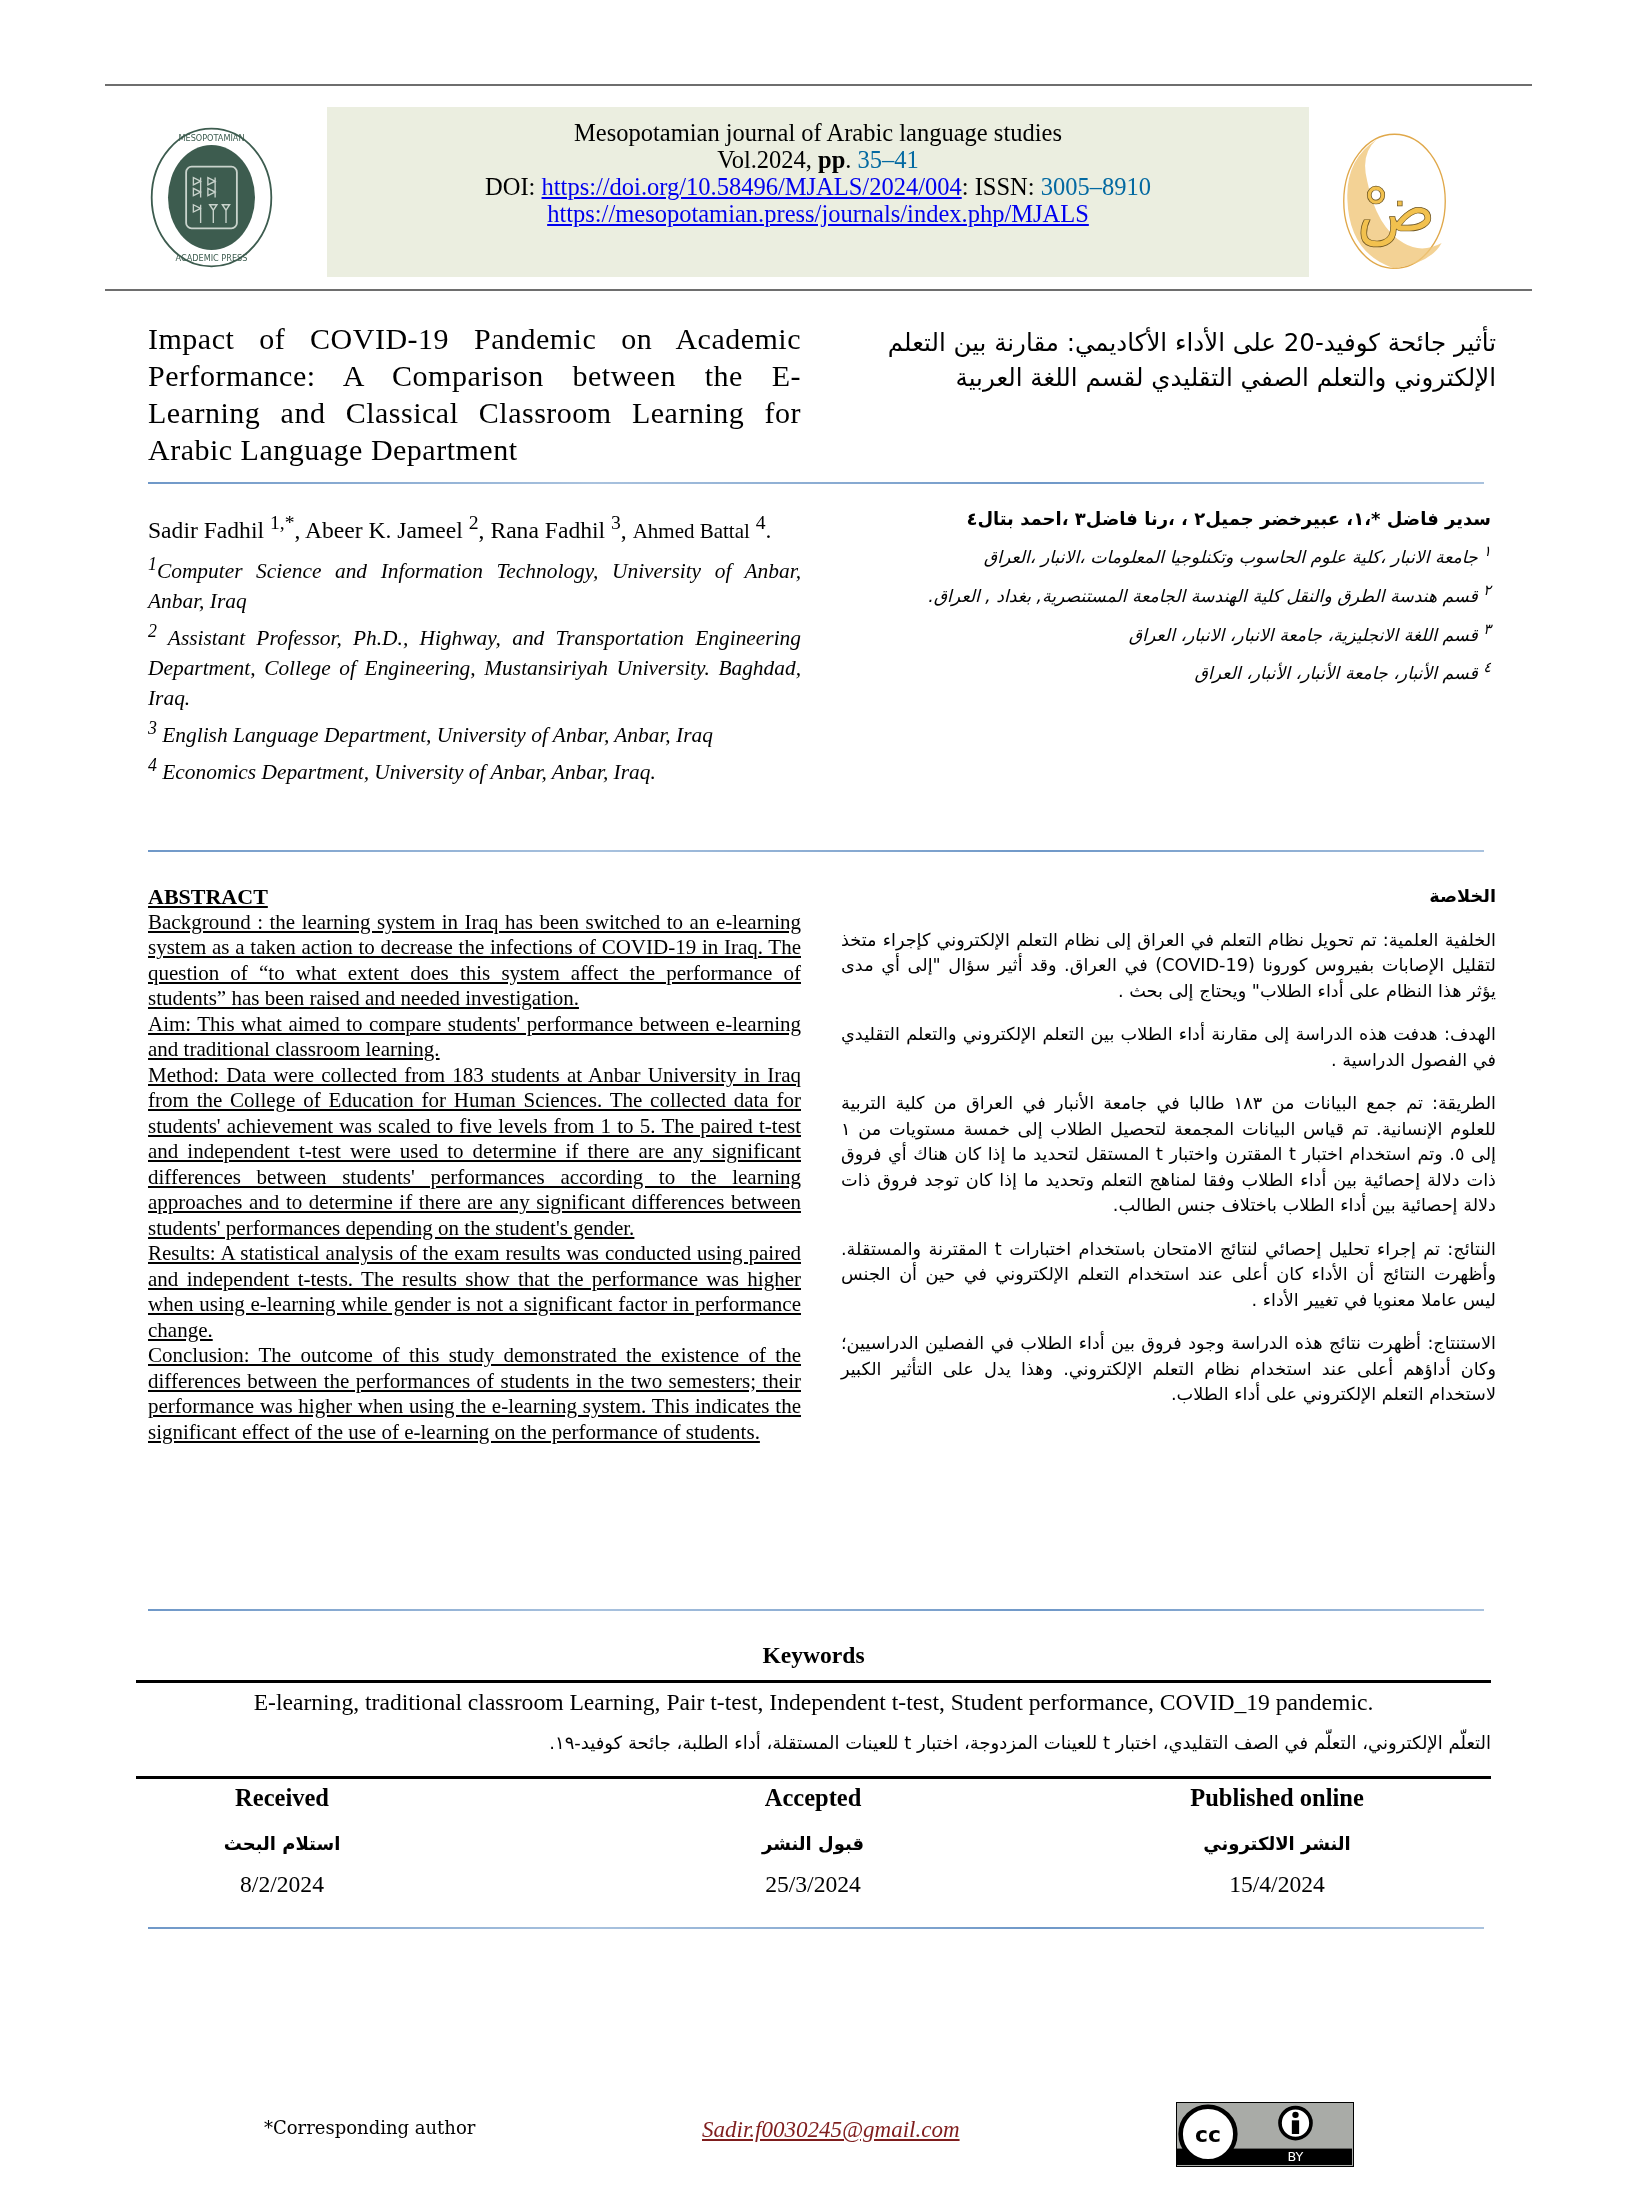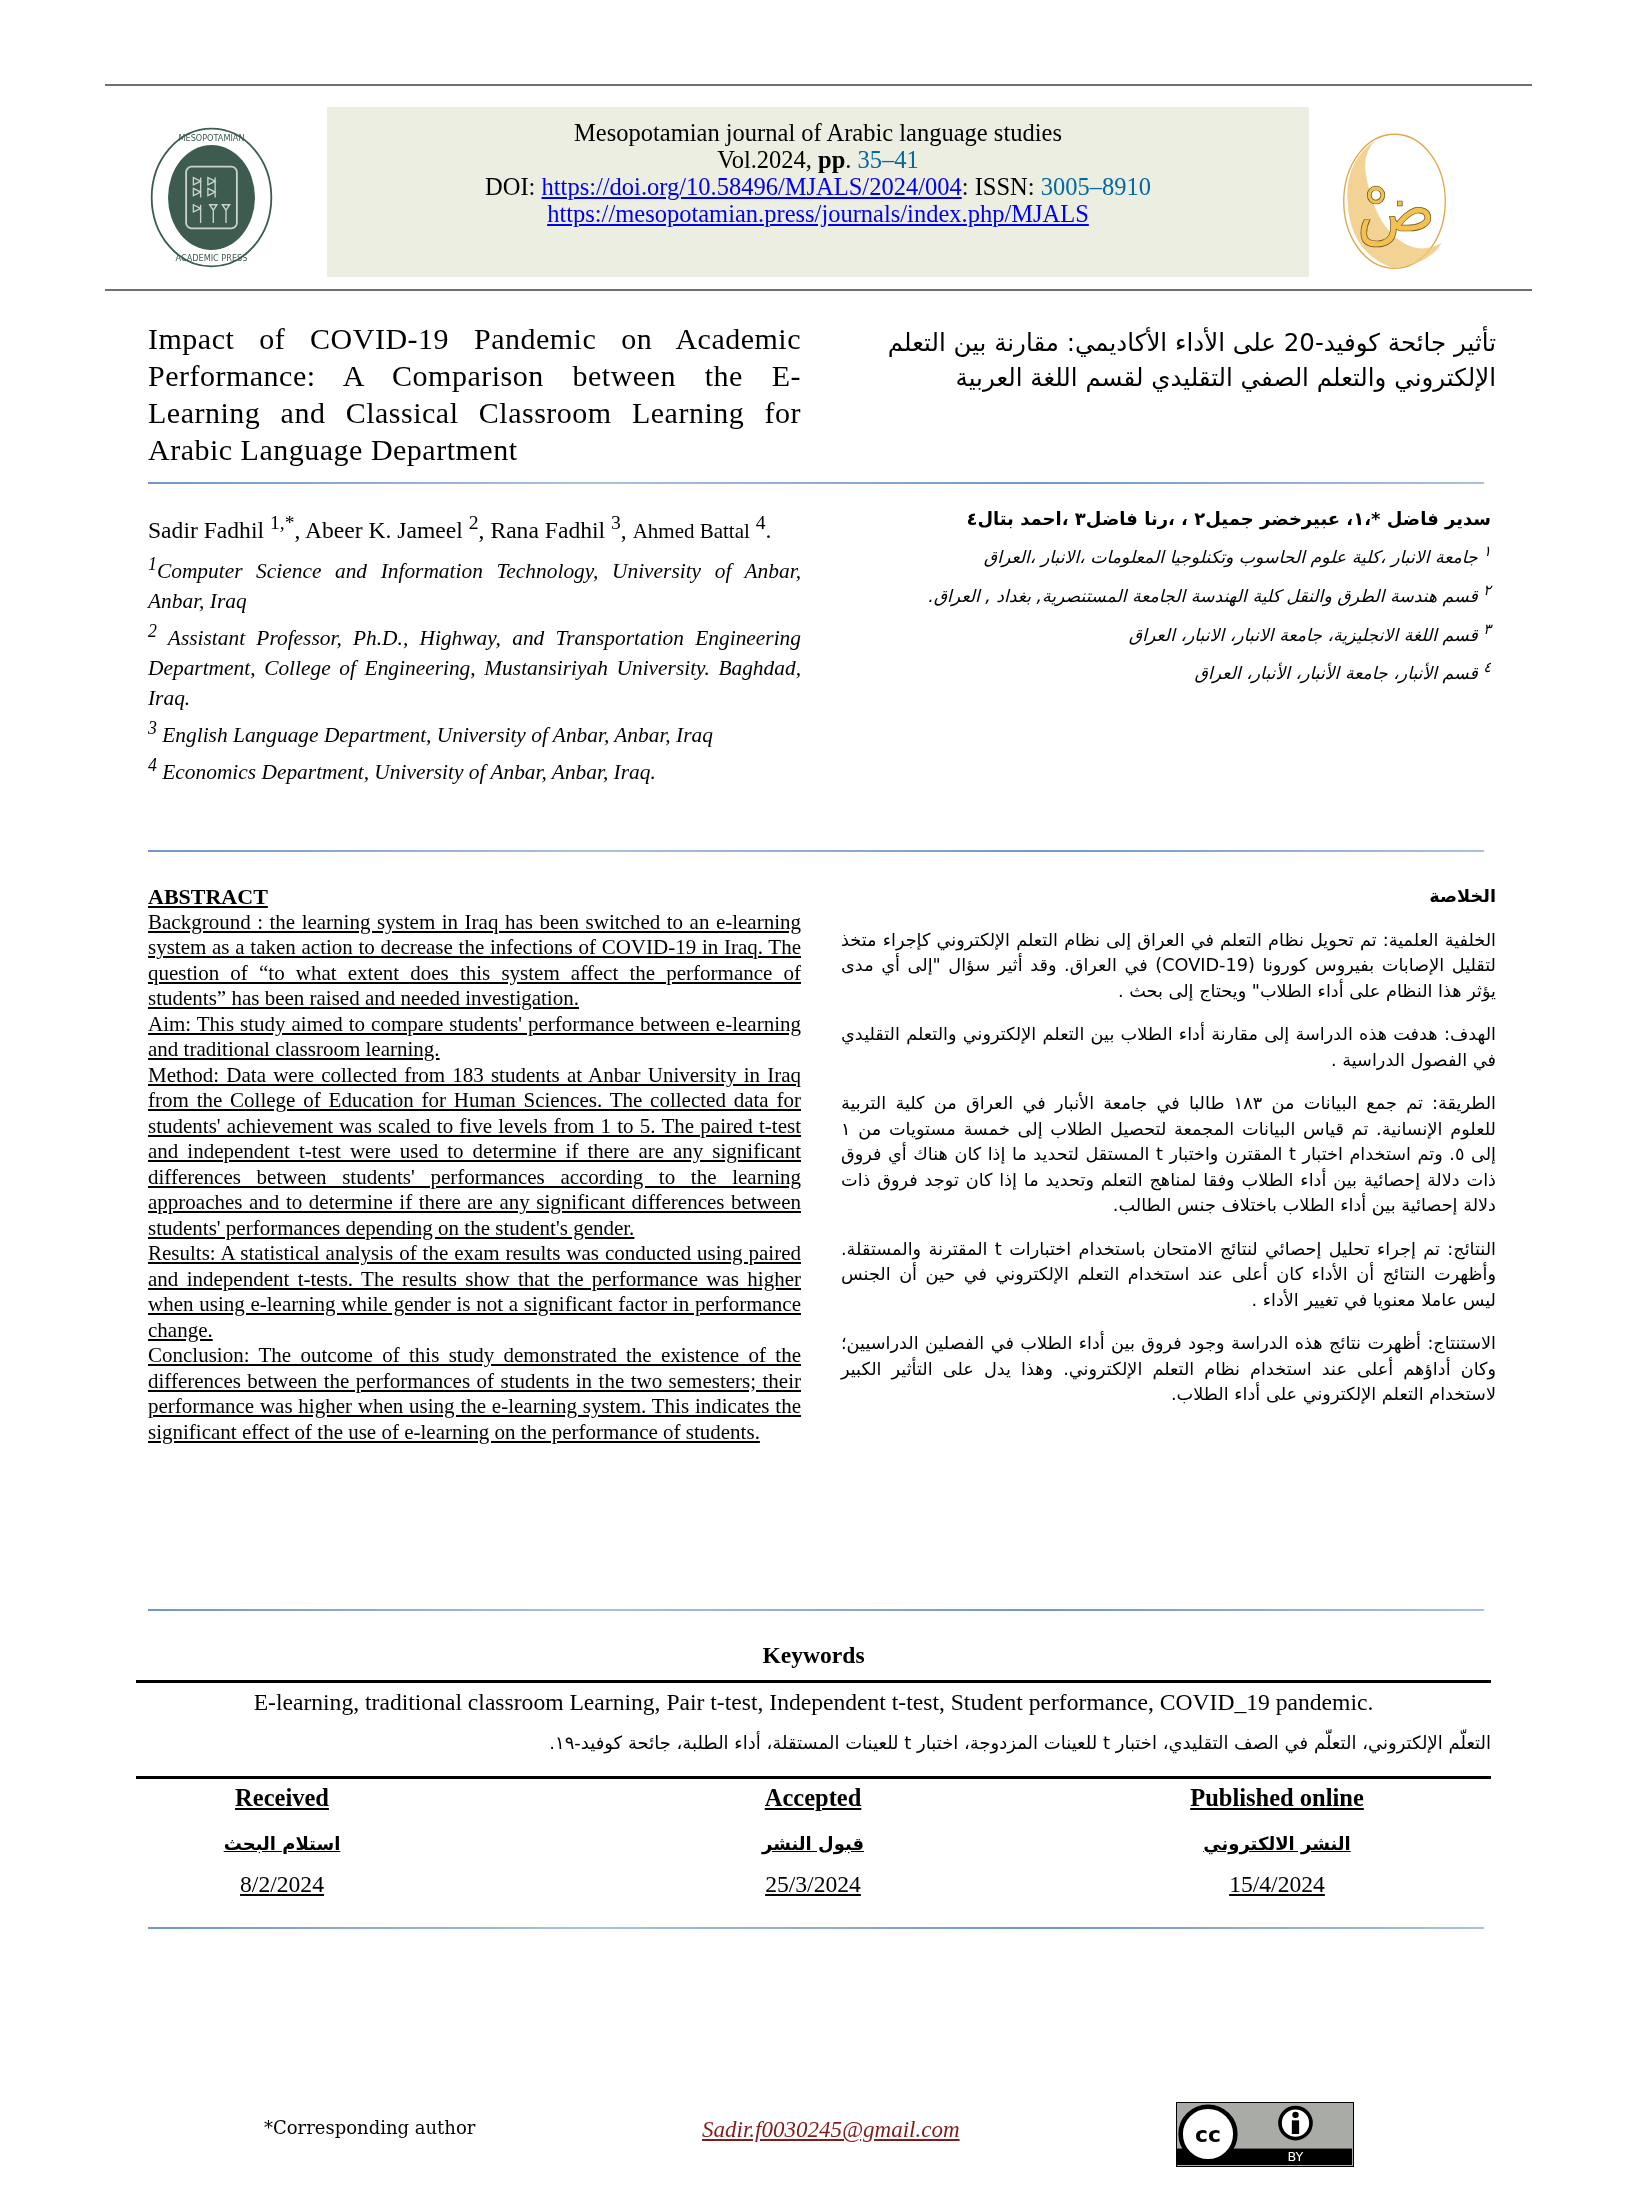--- a/index.html
+++ b/index.html
@@ -30,21 +30,21 @@
   .abs-en p { margin: 0; }
   .abs-ar { position: absolute; left: 841px; top: 884px; width: 655px; direction: rtl; text-align: justify; font-family: "DejaVu Sans", sans-serif; font-size: 17.7px; line-height: 25.5px; }
   .abs-ar .head { font-weight: bold; margin-bottom: 18px; }
   .abs-ar p { margin: 0 0 18px 0; }
 
   .kw-title { position: absolute; left: 136px; width: 1355px; top: 1642px; text-align: center; font-weight: bold; font-size: 23.6px; }
   .kw-en { position: absolute; left: 136px; width: 1355px; top: 1689px; text-align: center; font-size: 23.6px; }
   .kw-ar { position: absolute; left: 136px; width: 1355px; top: 1732px; direction: rtl; font-family: "DejaVu Sans", sans-serif; font-size: 18px; }
 
   .dates { position: absolute; left: 136px; width: 1355px; top: 1784px; }
-  .dates .col { position: absolute; text-align: center; width: 364px; text-decoration: underline; }
+  .dates .col { position: absolute; text-align: center; width: 364px; }
   .dates .lbl { font-weight: bold; font-size: 24.5px; height: 42px; }
   .dates .lbl-ar { font-weight: bold; font-size: 18px; font-family: "DejaVu Sans", sans-serif; direction: rtl; height: 45px; line-height: 36px; }
   .dates .val { font-size: 23.6px; }
 
   .footer-note { position: absolute; left: 264px; top: 2117px; font-size: 18px; font-family: "DejaVu Serif", serif; }
   .footer-email { position: absolute; left: 702px; top: 2117px; font-size: 23px; font-style: italic; color: #7f1d1d; text-decoration: underline; }
   .cc-badge { position: absolute; left: 1176px; top: 2102px; width: 178px; height: 65px; background: #a9aba7; border: 1.8px solid #000; box-sizing: border-box; }
 </style>
 </head>
 <body>
@@ -111,21 +111,21 @@
   <div class="aff"><sup>٢</sup><span> قسم هندسة الطرق والنقل كلية الهندسة الجامعة المستنصرية, بغداد , العراق.</span></div>
   <div class="aff"><sup>٣</sup><span> قسم اللغة الانجليزية، جامعة الانبار، الانبار، العراق</span></div>
   <div class="aff"><sup>٤</sup><span> قسم الأنبار، جامعة الأنبار، الأنبار، العراق</span></div>
 </div>
 
 <div class="rule-blue" style="top:850px;"></div>
 
 <div class="abs-en">
   <div class="head">ABSTRACT</div>
   <p>Background : the learning system in Iraq has been switched to an e-learning system as a taken action to decrease the infections of COVID-19 in Iraq. The question of “to what extent does this system affect the performance of students” has been raised and needed investigation.</p>
-  <p>Aim: This study aimed to compare students' performance between e-learning and traditional classroom learning.</p>
+  <p>Aim: This what aimed to compare students' performance between e-learning and traditional classroom learning.</p>
   <p>Method: Data were collected from 183 students at Anbar University in Iraq from the College of Education for Human Sciences. The collected data for students' achievement was scaled to five levels from 1 to 5. The paired t-test and independent t-test were used to determine if there are any significant differences between students' performances according to the learning approaches and to determine if there are any significant differences between students' performances depending on the student's gender.</p>
   <p>Results: A statistical analysis of the exam results was conducted using paired and independent t-tests. The results show that the performance was higher when using e-learning while gender is not a significant factor in performance change.</p>
   <p>Conclusion: The outcome of this study demonstrated the existence of the differences between the performances of students in the two semesters; their performance was higher when using the e-learning system. This indicates the significant effect of the use of e-learning on the performance of students.</p>
 </div>
 
 <div class="abs-ar">
   <div class="head">الخلاصة</div>
   <p>الخلفية العلمية: تم تحويل نظام التعلم في العراق إلى نظام التعلم الإلكتروني كإجراء متخذ لتقليل الإصابات بفيروس كورونا (COVID-19) في العراق. وقد أثير سؤال "إلى أي مدى يؤثر هذا النظام على أداء الطلاب" ويحتاج إلى بحث .</p>
   <p>الهدف: هدفت هذه الدراسة إلى مقارنة أداء الطلاب بين التعلم الإلكتروني والتعلم التقليدي في الفصول الدراسية .</p>
   <p>الطريقة: تم جمع البيانات من ١٨٣ طالبا في جامعة الأنبار في العراق من كلية التربية للعلوم الإنسانية. تم قياس البيانات المجمعة لتحصيل الطلاب إلى خمسة مستويات من ١ إلى ٥. وتم استخدام اختبار t المقترن واختبار t المستقل لتحديد ما إذا كان هناك أي فروق ذات دلالة إحصائية بين أداء الطلاب وفقا لمناهج التعلم وتحديد ما إذا كان توجد فروق ذات دلالة إحصائية بين أداء الطلاب باختلاف جنس الطالب.</p>

